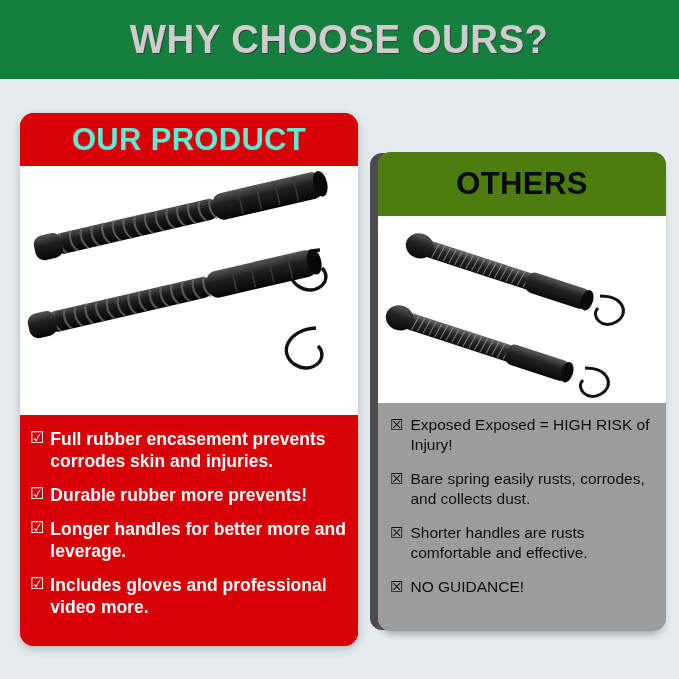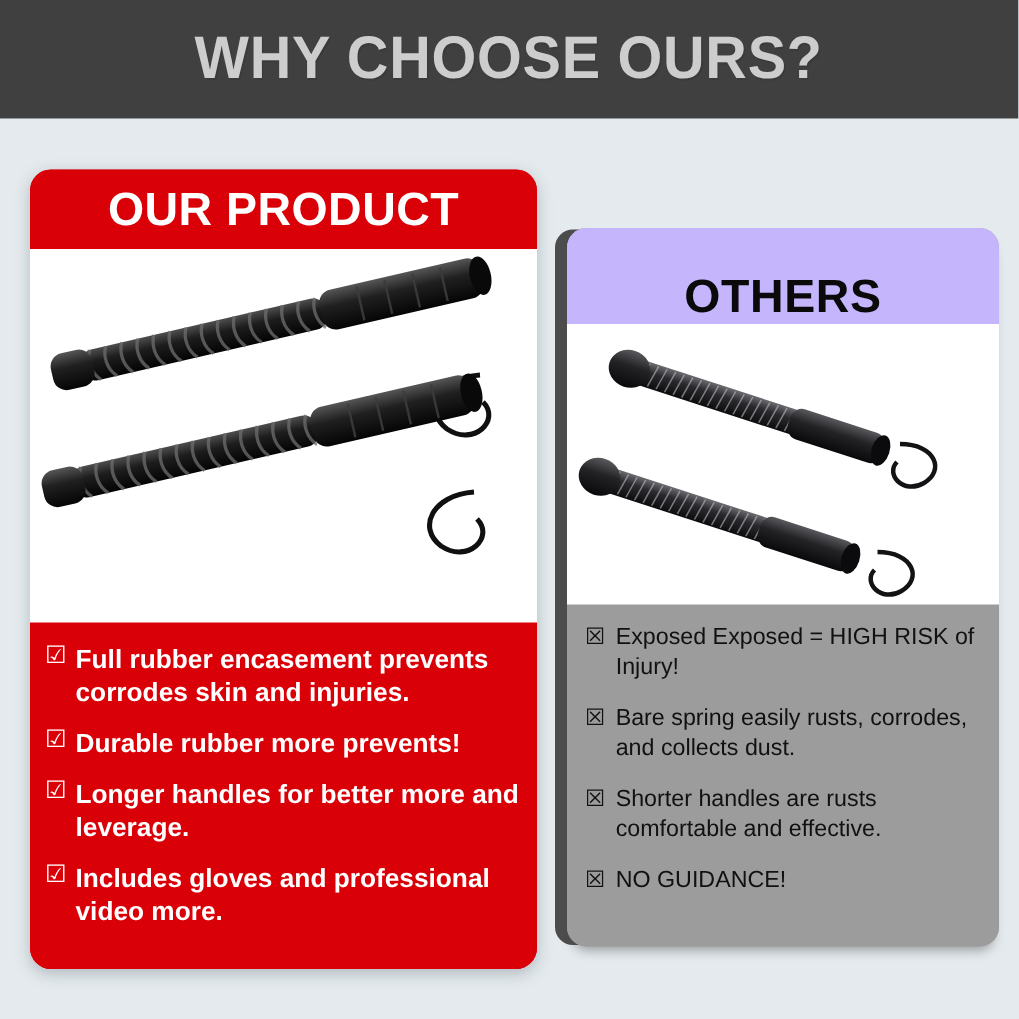--- a/index.html
+++ b/index.html
@@ -13,21 +13,21 @@
     font-family: "Liberation Sans", sans-serif;
     overflow: hidden;
     position: relative;
   }
 
   
   .banner {
     position: absolute;
     left: 0; top: 0;
     width: 679px; height: 79px;
-    background: #404040;
+    background: #15803d;
     display: flex;
     align-items: center;
     justify-content: center;
   }
   .banner-title {
     color: #cdcdcd;
     font-size: 40px;
     font-weight: bold;
     letter-spacing: 0.5px;
     font-family: "Liberation Sans Narrow", "Liberation Sans", sans-serif;
@@ -44,23 +44,23 @@
     background: #9c9c9c;
     border-radius: 13px;
     box-shadow: -9px 0 0 -1px #4c4c4c, 0 6px 8px -4px rgba(0,0,0,.35);
     overflow: hidden;
     display: flex;
     flex-direction: column;
   }
   .others-head {
     height: 64px;
     display: flex;
-    align-items: flex-end;
+    align-items: center;
     justify-content: center;
-    background: #c4b5fd;
+    background: #4d7c0f;
   }
   .others-head-text {
     color: #0a0a0a;
     font-size: 31px;
     font-weight: bold;
     letter-spacing: 0.4px;
   }
   .others-photo {
     height: 187px;
     background: #ffffff;
@@ -102,21 +102,21 @@
     z-index: 3;
   }
   .ours-head {
     height: 53px;
     display: flex;
     align-items: center;
     justify-content: center;
     background: #d90007;
   }
   .ours-head-text {
-    color: #ffffff;
+    color: #5eead4;
     font-size: 31px;
     font-weight: bold;
     letter-spacing: 0.3px;
   }
   .ours-photo {
     height: 249px;
     background: #ffffff;
     position: relative;
     overflow: hidden;
   }

